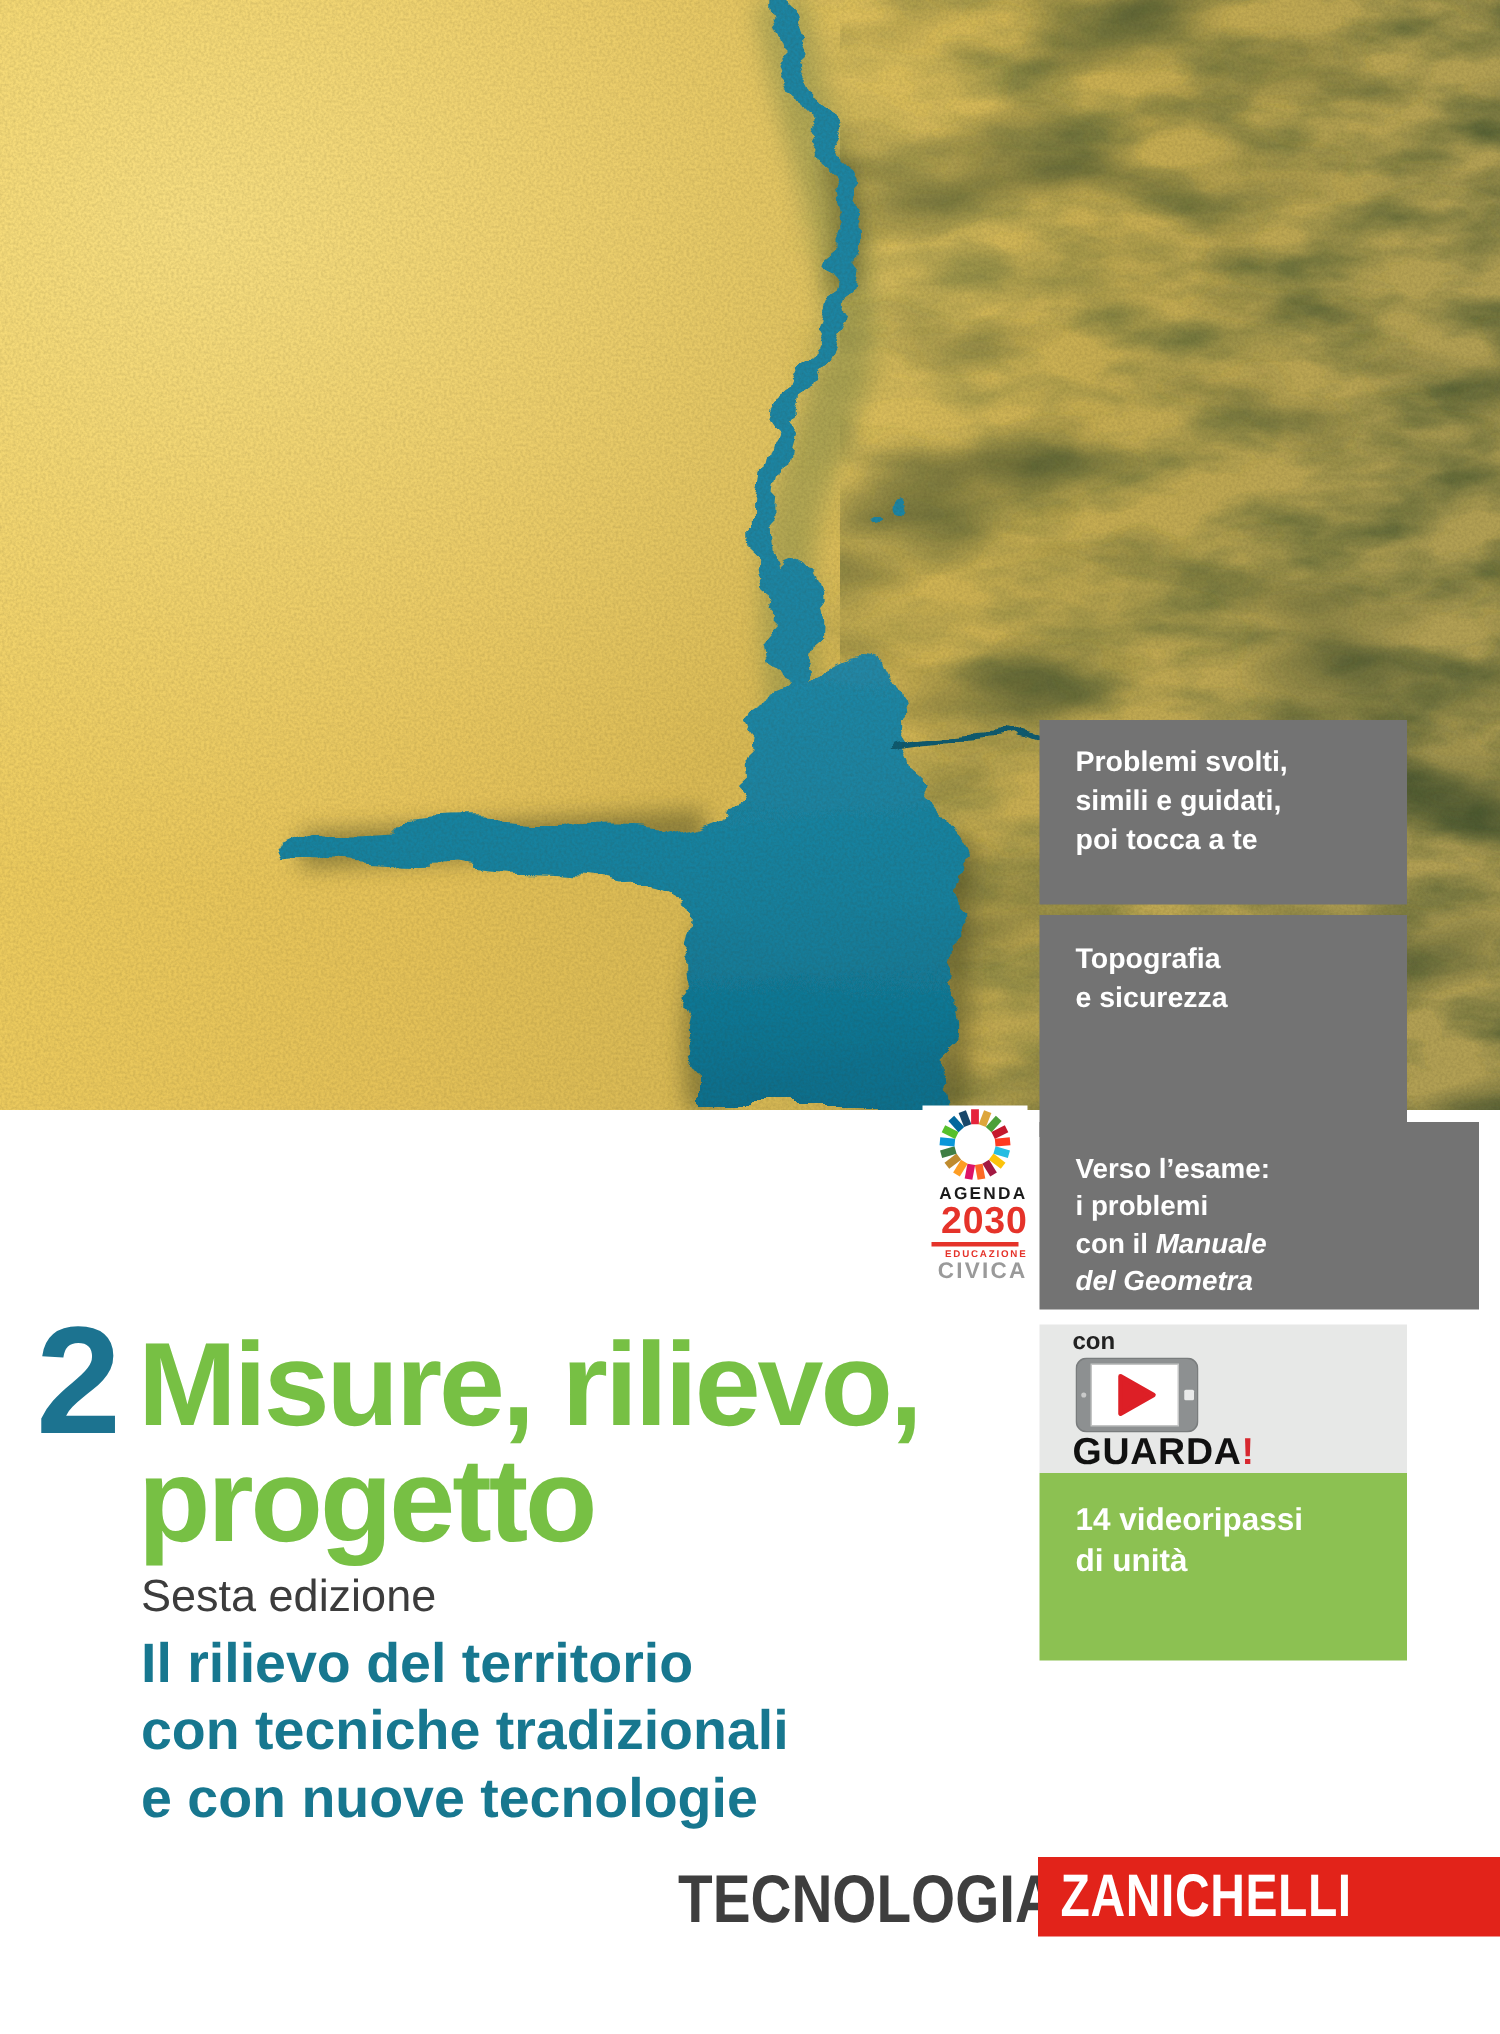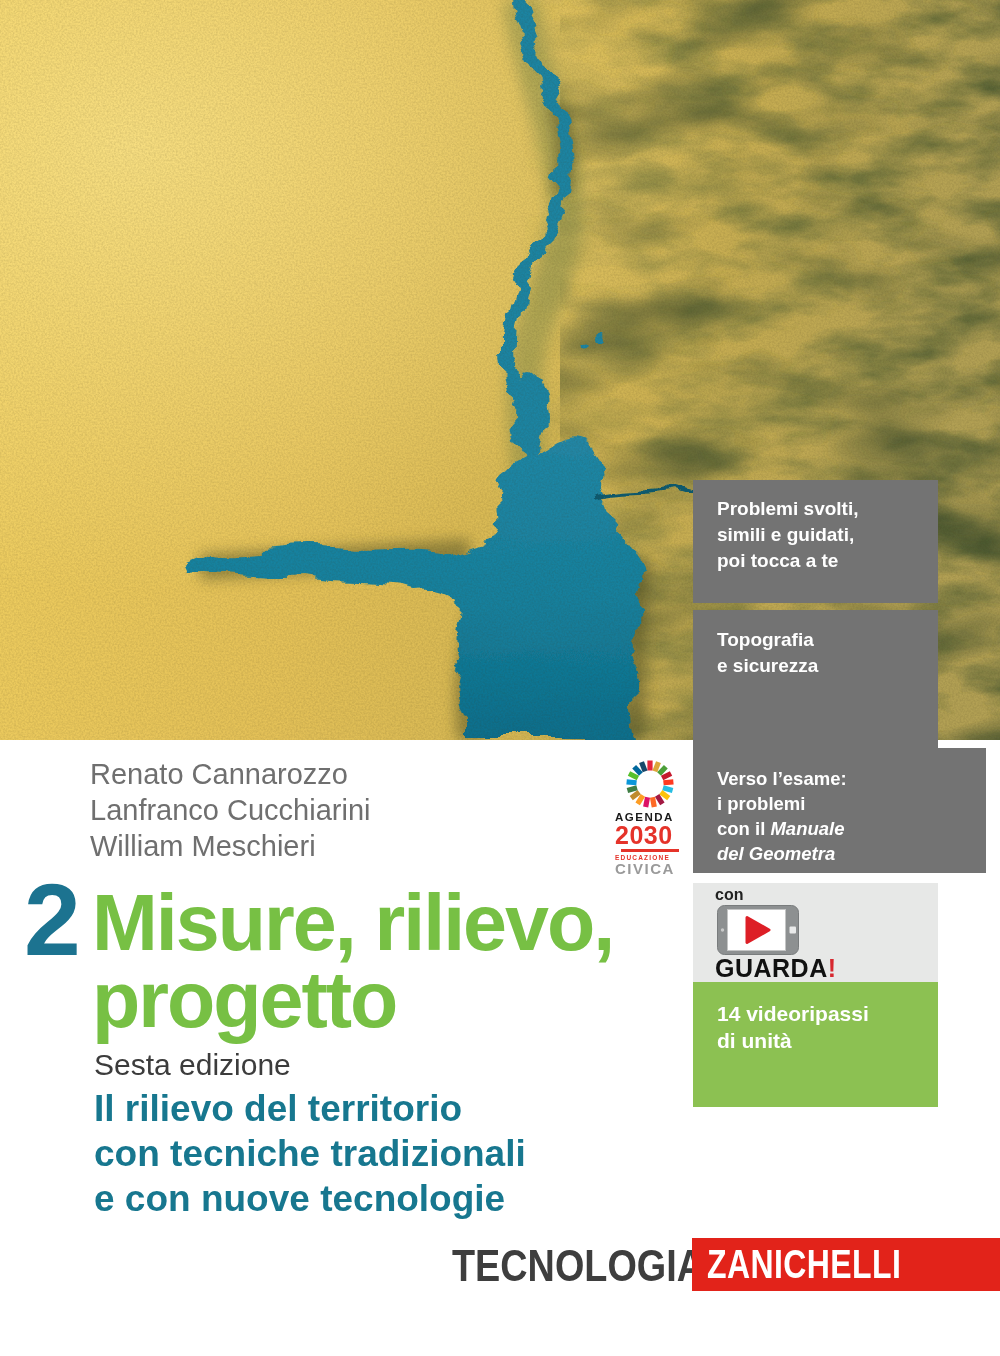--- a/index.html
+++ b/index.html
@@ -24,21 +24,21 @@
   .media .tablet{display:block;margin:1px 0 0 2px;}
   .media .guarda{font-size:25px;font-weight:bold;color:#111;letter-spacing:0.5px;line-height:26px;}
   .media .guarda .ex{color:#D7282F;}
 
   .greenbox{left:693px;top:982px;width:245px;height:125px;background:#8CC152;
             padding:18px 18px 0 24px;font-size:21px;line-height:27px;}
 
   .authors{position:absolute;left:90px;top:756px;color:#6F6F6F;
            font-size:29px;line-height:36px;font-weight:normal;}
 
-  .agenda{position:absolute;left:615px;top:758px;width:70px;text-align:left;background:#fff;}
+  .agenda{position:absolute;left:615px;top:737px;width:70px;text-align:right;background:#fff;}
   .agenda .wheel{display:block;margin:0 auto;}
   .agenda .l1{font-size:11.5px;font-weight:bold;color:#1A1A1A;letter-spacing:1.5px;line-height:12px;margin-top:1px;}
   .agenda .l2{font-size:25px;font-weight:bold;color:#E5332A;line-height:24px;letter-spacing:0.5px;}
   .agenda .rule{height:2.5px;background:#E5332A;width:58px;margin:2px auto 2px auto;}
   .agenda .l3{font-size:6.5px;font-weight:bold;color:#E5332A;letter-spacing:1.2px;line-height:7px;}
   .agenda .l4{font-size:15px;font-weight:bold;color:#9A9A9A;letter-spacing:1.5px;line-height:16px;}
 
   .vol{position:absolute;left:24px;top:869px;font-size:102px;line-height:102px;
        font-weight:bold;color:#1C7390;}
   .title{position:absolute;left:92px;top:884px;font-size:79px;line-height:77px;
@@ -169,25 +169,20 @@
       <path d="M30,12.5 L52,25 L30,37.5 Z" fill="#DD1F26" stroke="#DD1F26" stroke-width="3" stroke-linejoin="round"></path>
     </svg>
     <div class="guarda"><span>GUARDA</span><span class="ex">!</span></div>
   </div>
 
   <div class="badge greenbox">
     <div>14 videoripassi</div>
     <div>di unità</div>
   </div>
 
-  <div class="authors">
-    <div>Renato Cannarozzo</div>
-    <div>Lanfranco Cucchiarini</div>
-    <div>William Meschieri</div>
-  </div>
 
   <div class="agenda">
     <svg class="wheel" width="52" height="52" viewBox="0 0 52 52">
         <line x1="26" y1="12.5" x2="26" y2="2.5" stroke="#E5243B" stroke-width="5.2"></line>
         <line x1="30.876762493526567" y1="13.411624903041197" x2="34.4891791553981" y2="4.08690260899764" stroke="#DDA63A" stroke-width="5.2"></line>
         <line x1="35.09489118922852" y1="16.0233796175211" x2="41.831847625694095" y2="8.633290445314511" stroke="#4C9F38" stroke-width="5.2"></line>
         <line x1="38.08470443329334" y1="19.982532197016734" x2="47.036337346843965" y2="15.52514863925135" stroke="#C5192D" stroke-width="5.2"></line>
         <line x1="39.44241137998297" y1="24.754377147245425" x2="49.399753142933314" y2="23.831693552612403" stroke="#FF3A21" stroke-width="5.2"></line>
         <line x1="38.98464618283306" y1="29.69445036597312" x2="48.602902614561245" y2="32.43108026669395" stroke="#26BDE2" stroke-width="5.2"></line>
         <line x1="36.773232568283234" y1="34.13556759111996" x2="44.753404841085626" y2="40.16191395491252" stroke="#FCC30B" stroke-width="5.2"></line>

